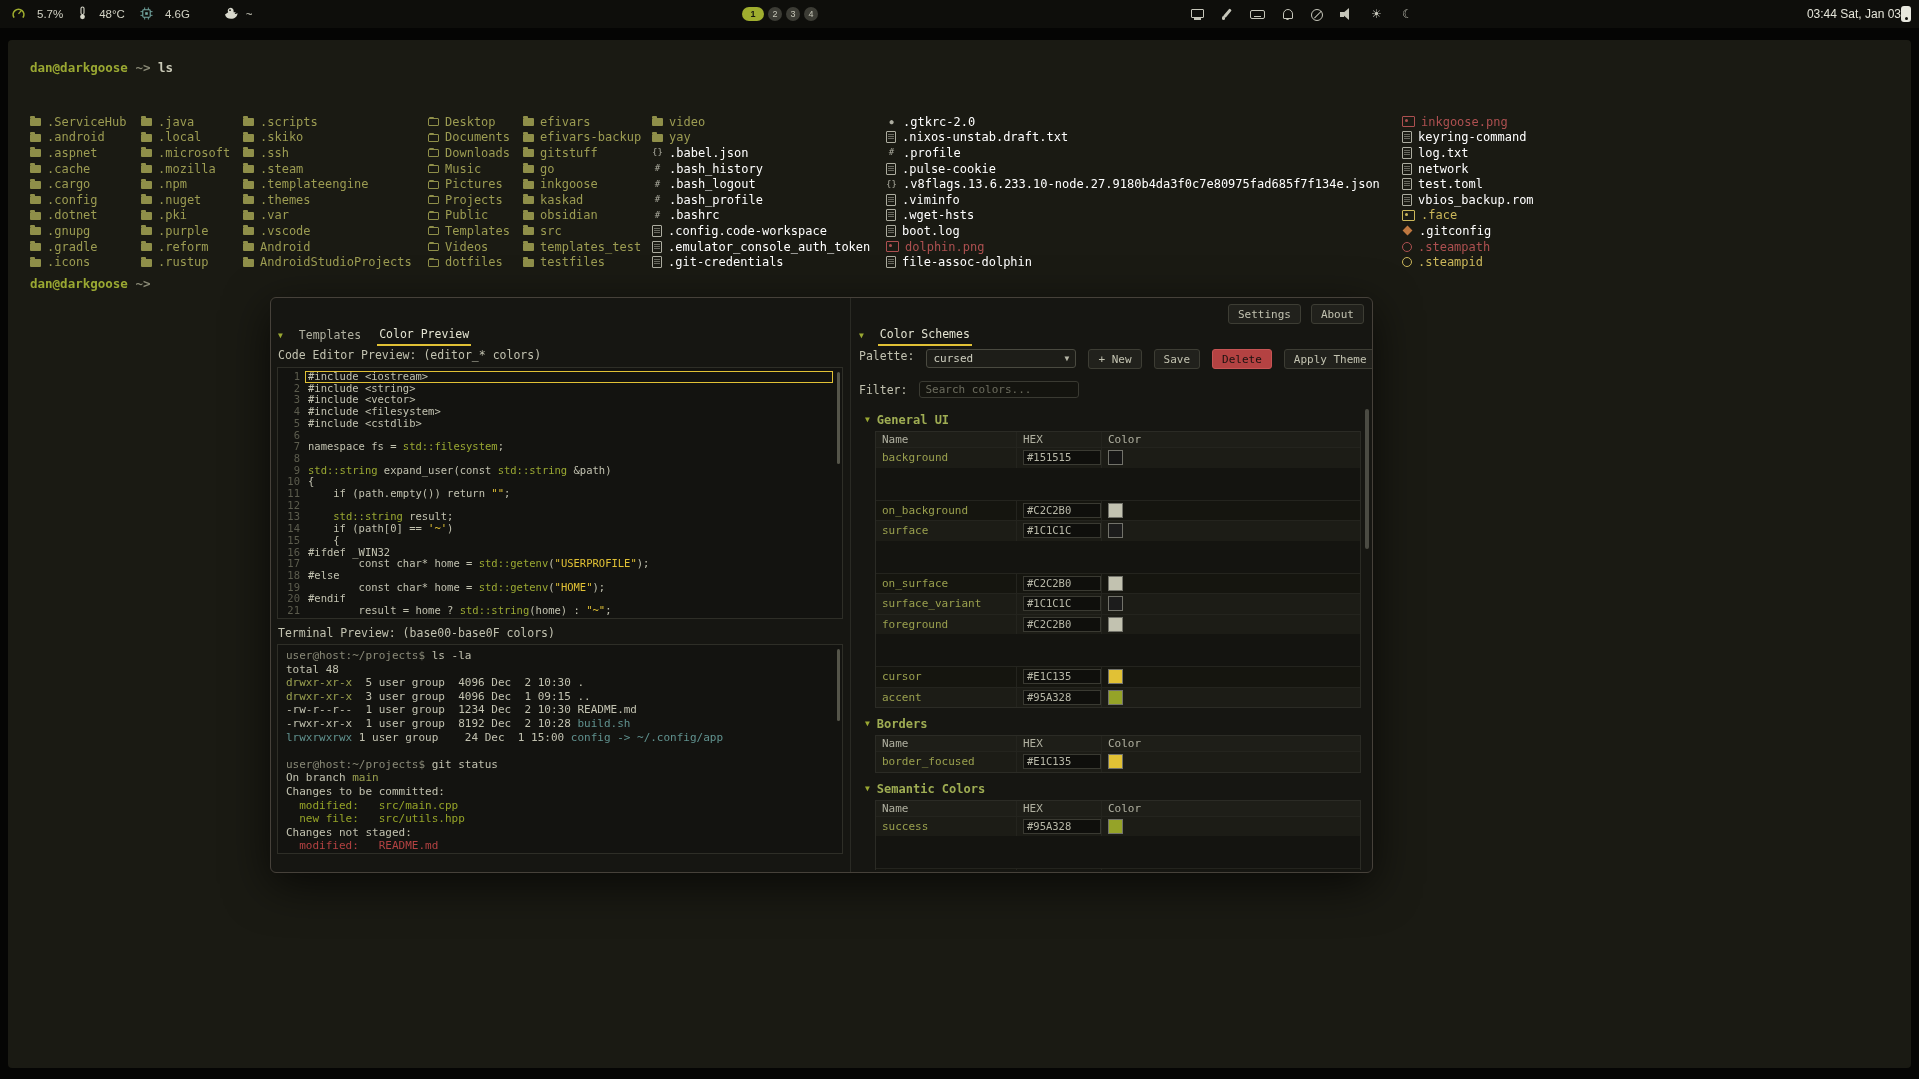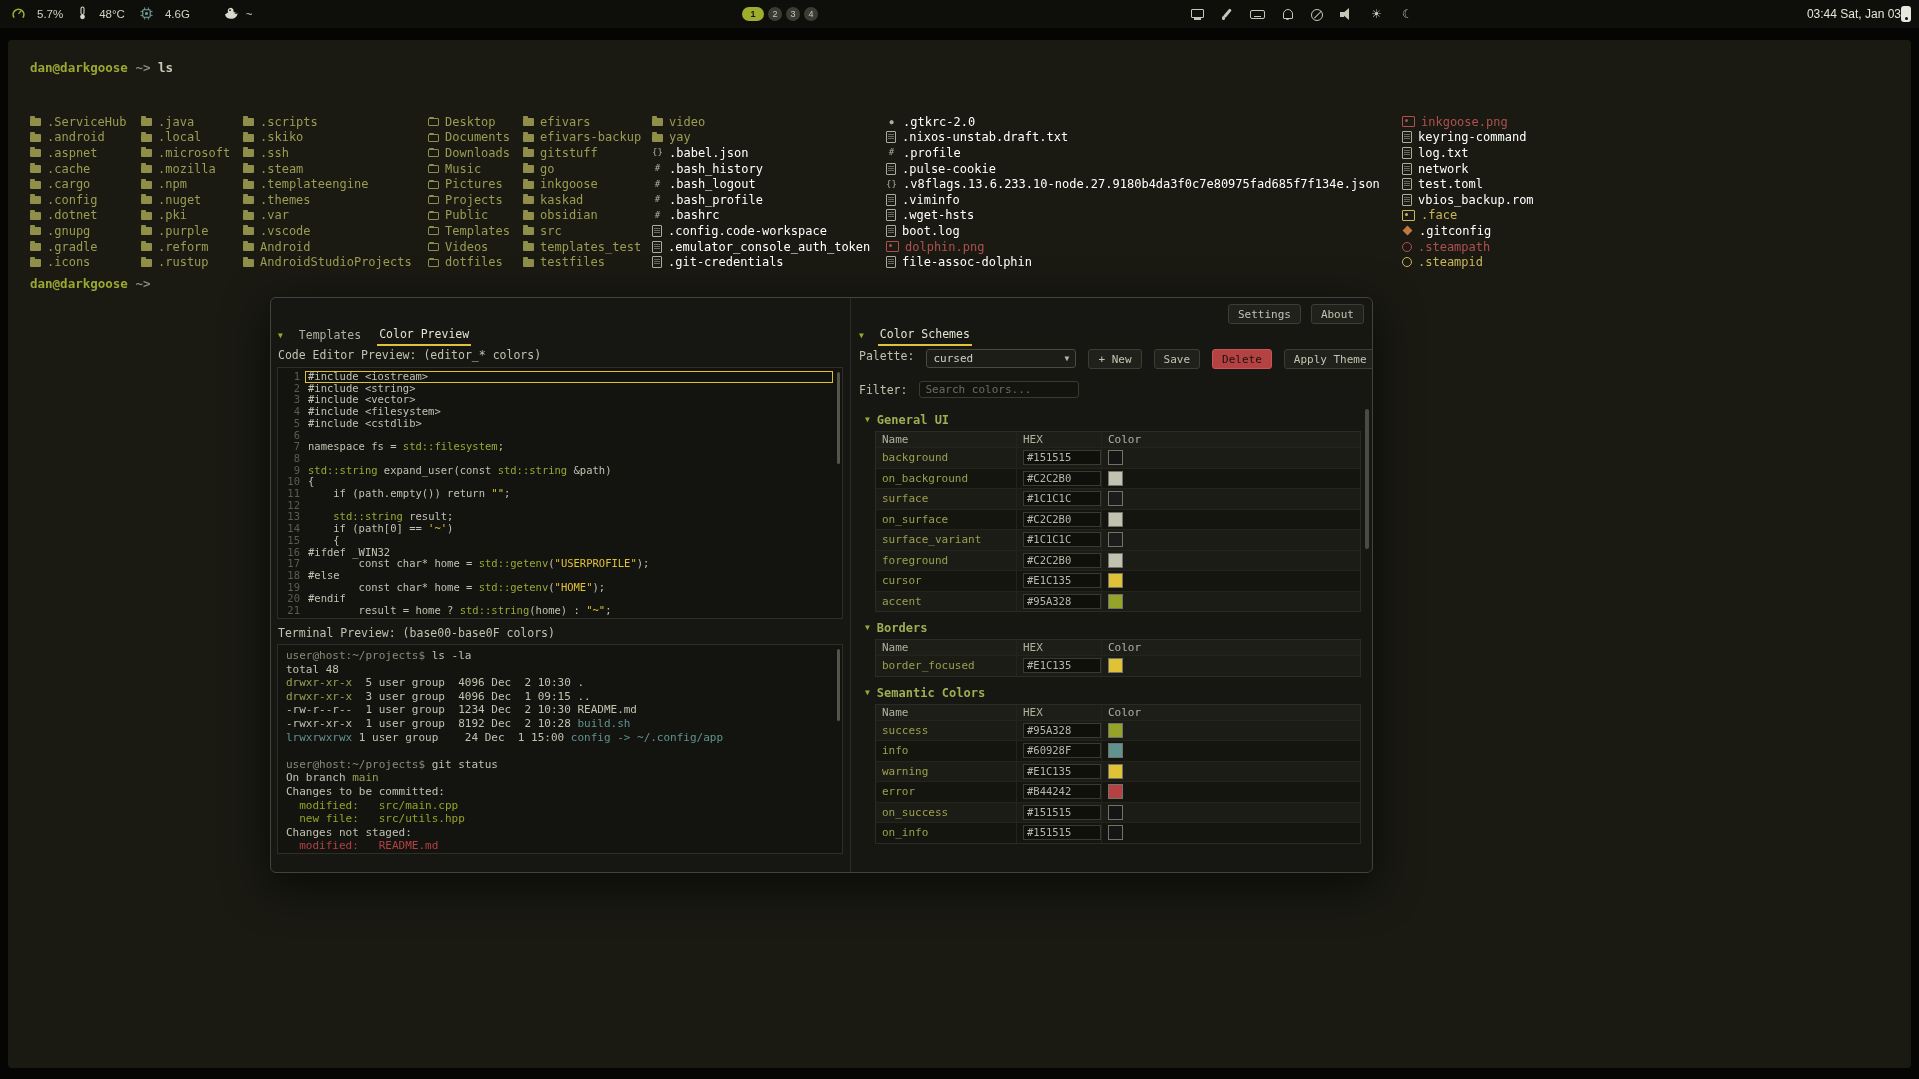--- a/index.html
+++ b/index.html
@@ -109,21 +109,21 @@
                 color:#c2c2b0;font-size:11px;padding:0 5px;font-family:"DejaVu Sans Mono",monospace;box-sizing:border-box;}
   .filter-input::placeholder{color:#6c6c5e;}
   .sections{position:absolute;left:0;top:106px;right:8px;bottom:2px;overflow:hidden;}
   .sec-head{display:flex;align-items:center;gap:7px;margin:9px 0 4px 14px;}
   .sec-title{color:#9FAD53;font-size:12px;font-weight:bold;}
   .ctable{margin-left:24px;width:486px;border:1px solid #2b2b25;background:#141410;box-sizing:border-box;}
   .crow{display:grid;grid-template-columns:140px 85px 259px;height:19.5px;align-items:center;border-top:1px solid #24241e;}
   .crow:first-child{border-top:none;}
   .crow.chead{height:15px;background:#1e1e18;color:#b0b0a0;font-size:11px;}
   .crow.r0{background:#1c1c16;}
-  .crow.r1{background:#15150f;}
+  .crow.r1{background:#15150f;margin-top:32px;}
   .ccell{padding-left:6px;height:100%;display:flex;align-items:center;font-size:11px;overflow:hidden;}
   .ccell + .ccell{border-left:1px solid #24241e;}
   .cname{color:#9aa04e;}
   .hexbox{display:inline-block;width:70px;height:13px;line-height:13px;border:1px solid #3a3a32;background:#0f0f0c;
           color:#b8b8a8;font-size:10.5px;padding:0 3px;}
   .swatch{display:inline-block;width:13px;height:13px;border:1px solid #72726a;}
   .scroll-right{position:absolute;right:3px;top:111px;width:4px;height:140px;background:#4b4b43;border-radius:2px;}
 </style>
 </head>
 <body>

